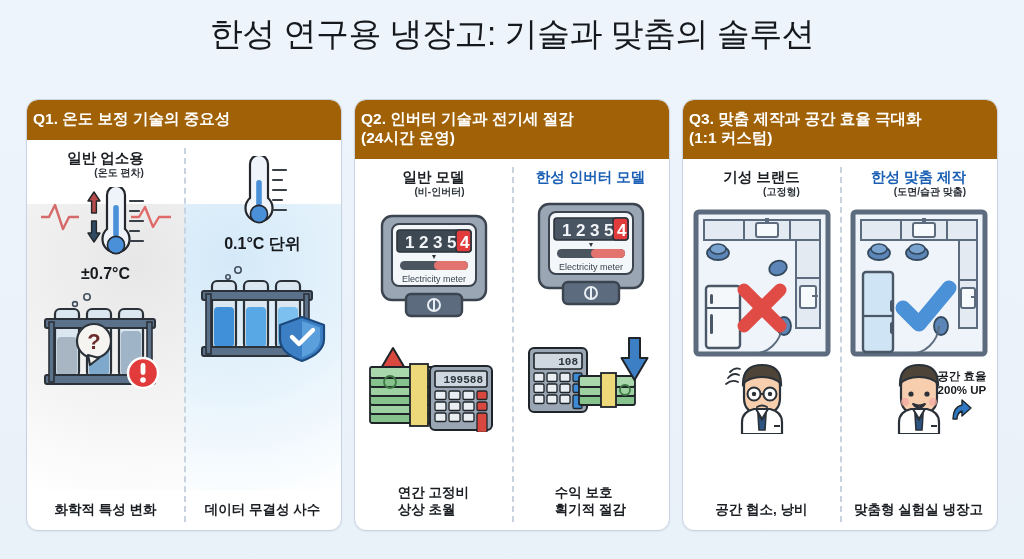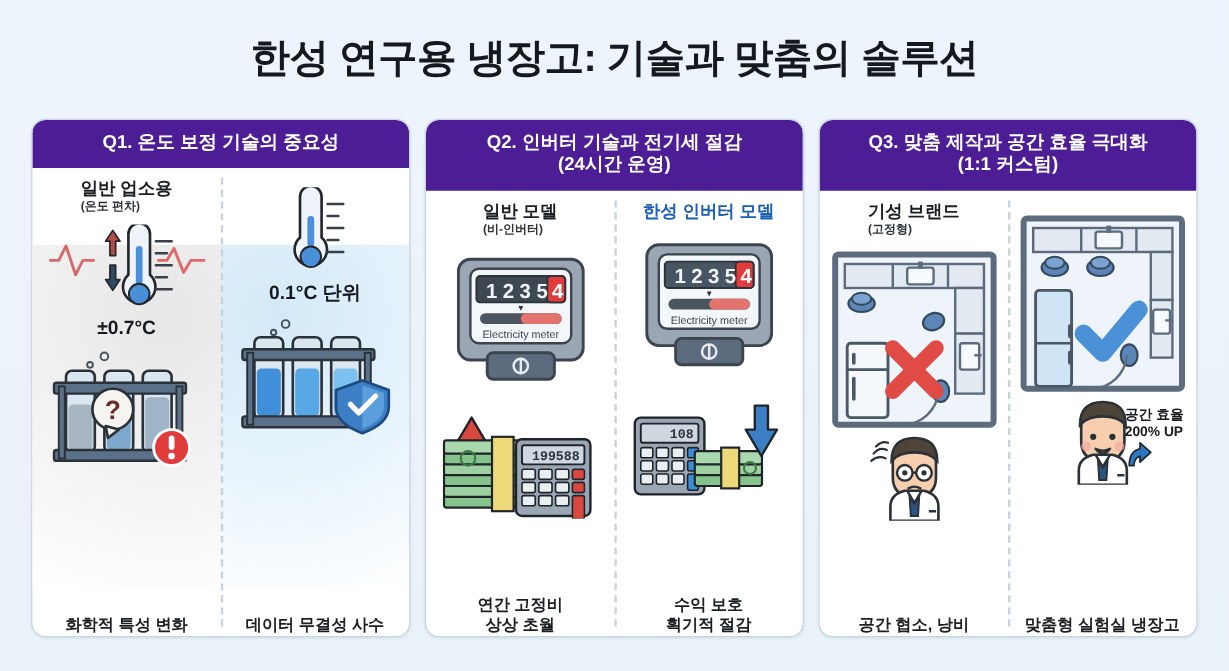--- a/index.html
+++ b/index.html
@@ -6,69 +6,69 @@
   html, body {
     width: 1024px; height: 559px;
     background: #eef4fa;
     font-family: "Liberation Sans", "DejaVu Sans", sans-serif;
     overflow: hidden;
   }
   #page { position: relative; width: 1024px; height: 559px; background: linear-gradient(180deg,#eef4fb 0%, #e9f1f9 100%); }
 
   
   .title {
-    position: absolute; top: 26px; left: 0; width: 1024px;
-    text-align: center; font-size: 33px; font-weight: 700;
+    position: absolute; top: 12px; left: 0; width: 1024px;
+    text-align: center; font-size: 33px; font-weight: 400;
     color: #15181c; letter-spacing: -0.5px;
   }
 
   
   .panels { position: absolute; top: 99px; left: 26px; width: 972px; height: 432px;
             display: flex; gap: 12px; }
   .panel {
     flex: 1; background: #ffffff; border: 1px solid #c8d4e2; border-radius: 12px;
     overflow: hidden; display: flex; flex-direction: column;
     box-shadow: 0 1px 2px rgba(20,40,70,.06);
   }
   .panel-head {
-    background: #4c1d95; color: #ffffff; text-align: center;
+    background: #a16207; color: #ffffff; 
     padding: 10px 6px 11px; line-height: 1.22; font-size: 15.5px; font-weight: 700;
     border-radius: 11px 11px 0 0;
   }
   .panel-head .l2 { display: block; }
   .panel-body { flex: 1; display: flex; position: relative; }
   .half { flex: 1; position: relative; display: flex; flex-direction: column;
           align-items: center; padding-top: 9px; }
   .half.right { }
   .divider {
     position: absolute; top: 8px; bottom: 8px; left: 50%; width: 0;
     border-left: 2px dashed #c9d3dd;
   }
 
-  .col-title { text-align: left; line-height: 1.25; }
+  .col-title { text-align: right; line-height: 1.25; }
   .col-title .t1 { font-size: 14.5px; font-weight: 700; color: #1b1e22; display:block; }
   .col-title .t1.blue { color: #1a5fb4; }
   .col-title .t2 { font-size: 10px; font-weight: 700; color: #2c3138; display:block; }
 
-  .caption { text-align: center; font-size: 13.5px; font-weight: 700; color: #1b1e22;
-             line-height: 1.3; }
+  .caption { text-align: left; font-size: 13.5px; font-weight: 700; color: #1b1e22;
+             line-height: 1.3; padding-bottom: 11px; }
   .cap-wrap { margin-top: auto; width: 100%; display:flex; justify-content:center; }
 
   .value-label { font-size: 16px; font-weight: 700; color: #16191d; margin-top: 2px; }
 
   .art { display:flex; align-items:center; justify-content:center; }
 
   
   .p1-bg-l { position:absolute; left:0; top:64px; width:50%; bottom:40px;
              background: radial-gradient(circle at 70% 20%, #e7e7e7 0%, #f3f3f3 55%, #ffffff 100%); z-index:0;}
   .p1-bg-r { position:absolute; right:0; top:64px; width:50%; bottom:40px;
              background: radial-gradient(circle at 30% 20%, #d4e9f8 0%, #e8f4fc 55%, #ffffff 100%); z-index:0;}
   .p1 .half { z-index: 1; }
 
-  .space-note { position:absolute; right:8px; top:8px; 
+  .space-note { position:absolute; right:8px; top:8px; text-align:center;
                 font-size: 11.5px; font-weight:700; color:#16191d; line-height:1.2; }
 </style>
 </head>
 <body>
 
 <div id="page">
 
   <div class="title">한성 연구용 냉장고: 기술과 맞춤의 솔루션</div>
 
   <div class="panels">
@@ -414,20 +414,24 @@
               <line x1="62" y1="64" x2="68" y2="64" stroke="#2b3138" stroke-width="2"></line>
             </svg>
           </div>
 
           <div class="cap-wrap">
             <div class="caption">공간 협소, 낭비</div>
           </div>
         </div>
 
         <div class="half right">
+          <div class="col-title">
+            <span class="t1 blue">한성 맞춤 제작</span>
+            <span class="t2">(도면/습관 맞춤)</span>
+          </div>
 
           <div class="art" style="margin-top:10px;">
             <svg width="140" height="150" viewBox="0 0 140 150">
               <rect x="4" y="4" width="132" height="142" rx="3" fill="#eef4fa" stroke="#5c6b7d" stroke-width="5"></rect>
               <rect x="12" y="12" width="116" height="20" fill="#e3eaf2" stroke="#5c6b7d" stroke-width="2"></rect>
               <line x1="52" y1="12" x2="52" y2="32" stroke="#5c6b7d" stroke-width="2"></line>
               <line x1="98" y1="12" x2="98" y2="32" stroke="#5c6b7d" stroke-width="2"></line>
               <rect x="64" y="15" width="22" height="14" rx="2" fill="#f7fafc" stroke="#5c6b7d" stroke-width="2"></rect>
               <rect x="73" y="10" width="4" height="6" fill="#5c6b7d"></rect>
               <rect x="110" y="32" width="18" height="40" fill="#e3eaf2" stroke="#5c6b7d" stroke-width="2"></rect>

